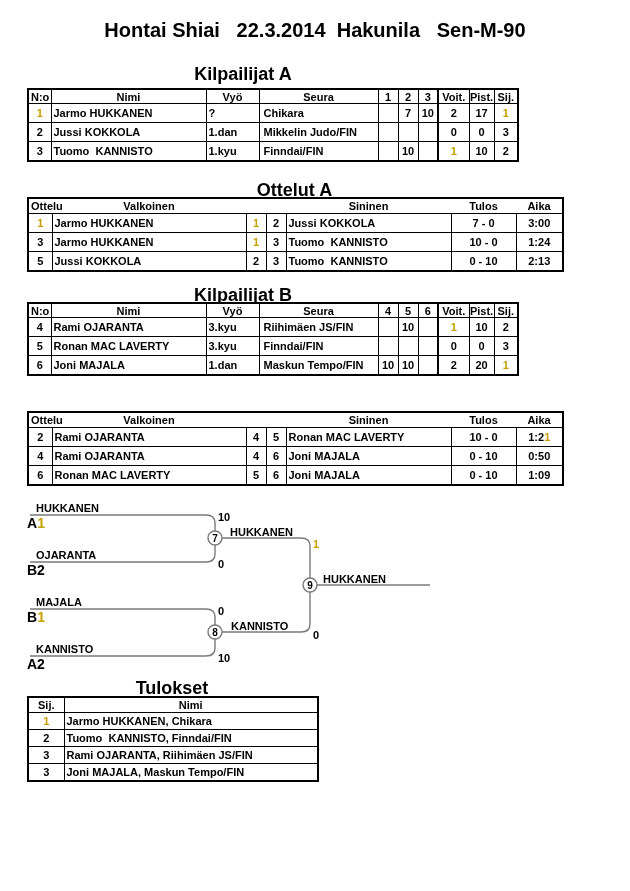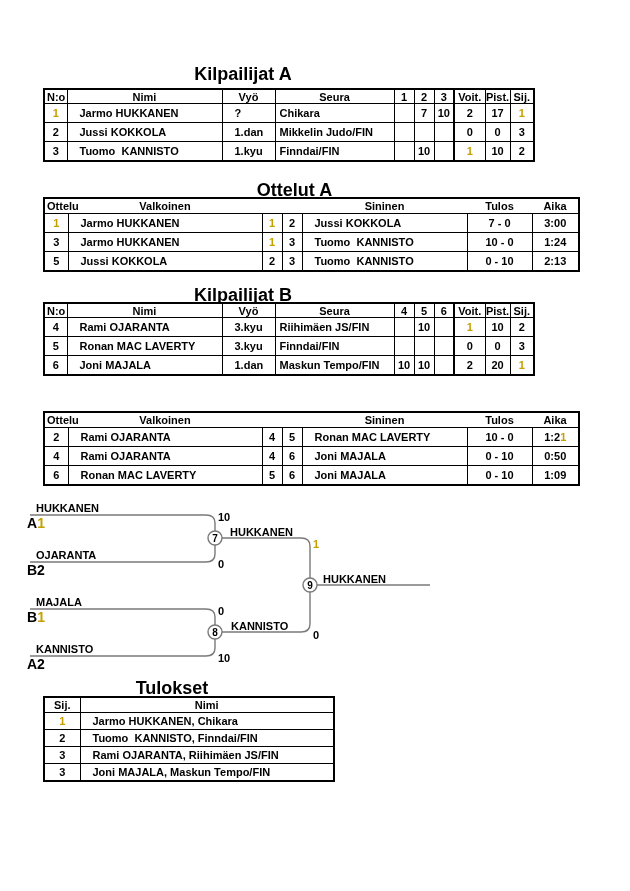--- a/index.html
+++ b/index.html
@@ -2,44 +2,45 @@
 <html><head>
 <meta charset="utf-8">
 <style>
   html,body{margin:0;padding:0;background:#fff;}
   #app{position:relative;width:630px;height:891px;background:#fff;
        font-family:"Liberation Sans",sans-serif;font-weight:bold;color:#000;}
   .title{position:absolute;top:19px;left:0;width:630px;text-align:center;
          font-size:20px;white-space:pre;}
   .count{position:absolute;top:50px;left:0;width:607px;text-align:right;font-size:11px;}
   .sec{position:absolute;font-size:18px;text-align:center;white-space:pre;}
-  table{position:absolute;border-collapse:collapse;table-layout:fixed;background:#fff;margin-left:16px;}
+  table{position:absolute;border-collapse:collapse;table-layout:fixed;background:#fff;}
   .ktable,.otable,.ttable{border:2px solid #000;}
   th,td{font-size:11px;font-weight:bold;white-space:pre;overflow:hidden;
         padding:0;vertical-align:middle;text-align:center;}
   .ktable th,.ttable th{border:1px solid #000;height:13px;}
   .ttable th{height:14px;}
   .otable th{border:none;height:14px;}
   .ktable td,.otable td{border:1px solid #000;height:18px;}
   .ttable td{border:1px solid #000;height:16px;}
   .thickl{border-left:2px solid #000 !important;border-radius:6px;}
-  .l{text-align:left;padding-left:12px;}
+  .l{text-align:left;padding-left:2px;}
   .s{text-align:left;padding-left:4px;}
   .hl{text-align:left;padding-left:2px;overflow:visible;}
   .gold1{color:#c4a000;}
   #bracket{position:absolute;left:0;top:495px;width:630px;height:190px;}
   #bracket svg{position:absolute;left:0;top:0;}
   .btxt{position:absolute;font-size:11px;white-space:pre;line-height:12px;}
   .bseed{font-size:14px;}
 </style>
 </head>
 <body>
 
 <div id="app">
 
+  <div class="title">Hontai Shiai   22.3.2014  Hakunila   Sen-M-90</div>
 
   <div class="sec" style="left:27px;top:64px;width:432px">Kilpailijat A</div>
   <table class="ktable" style="left:27px;top:88px;width:492px">
     <colgroup>
         <col style="width:23px">
         <col style="width:155px">
         <col style="width:53px">
         <col style="width:119px">
         <col style="width:20px">
         <col style="width:20px">

